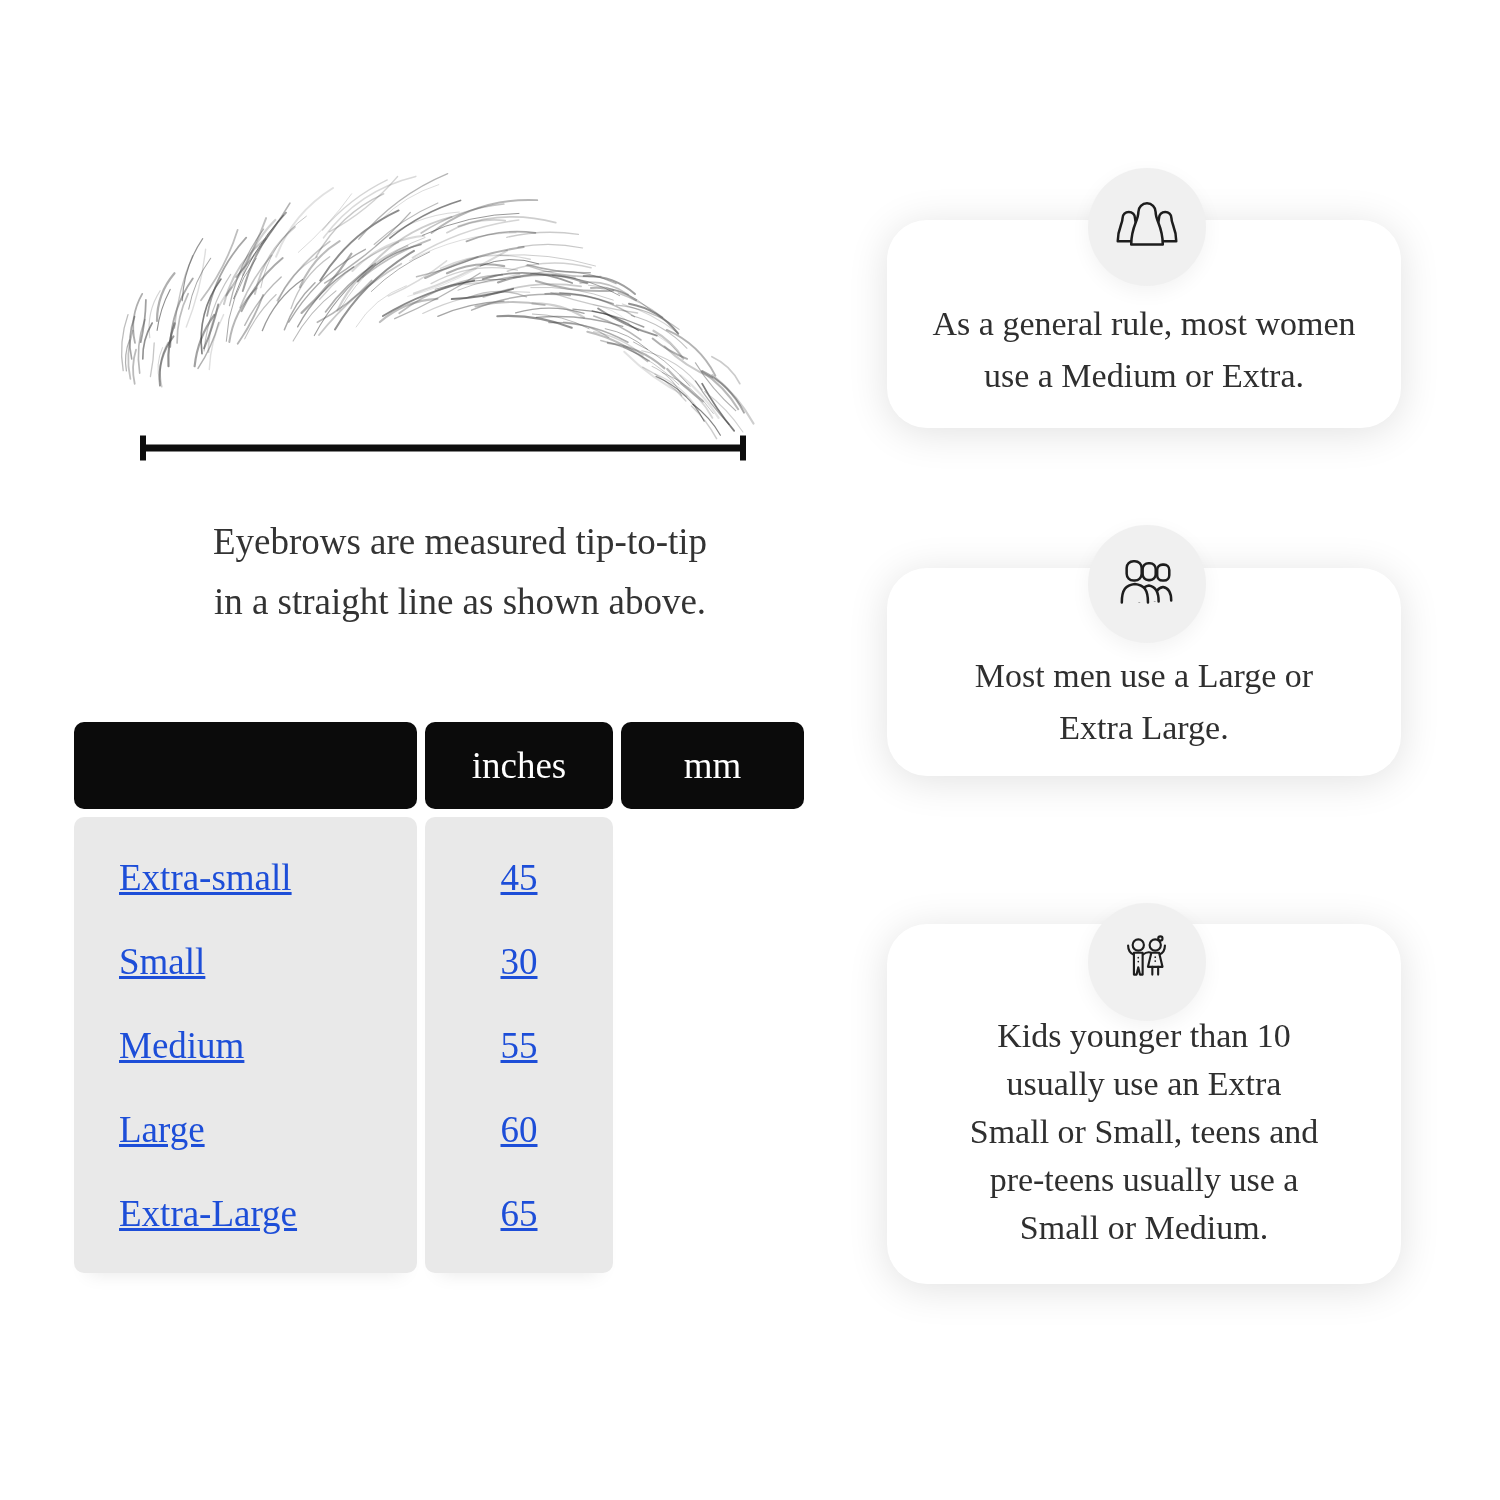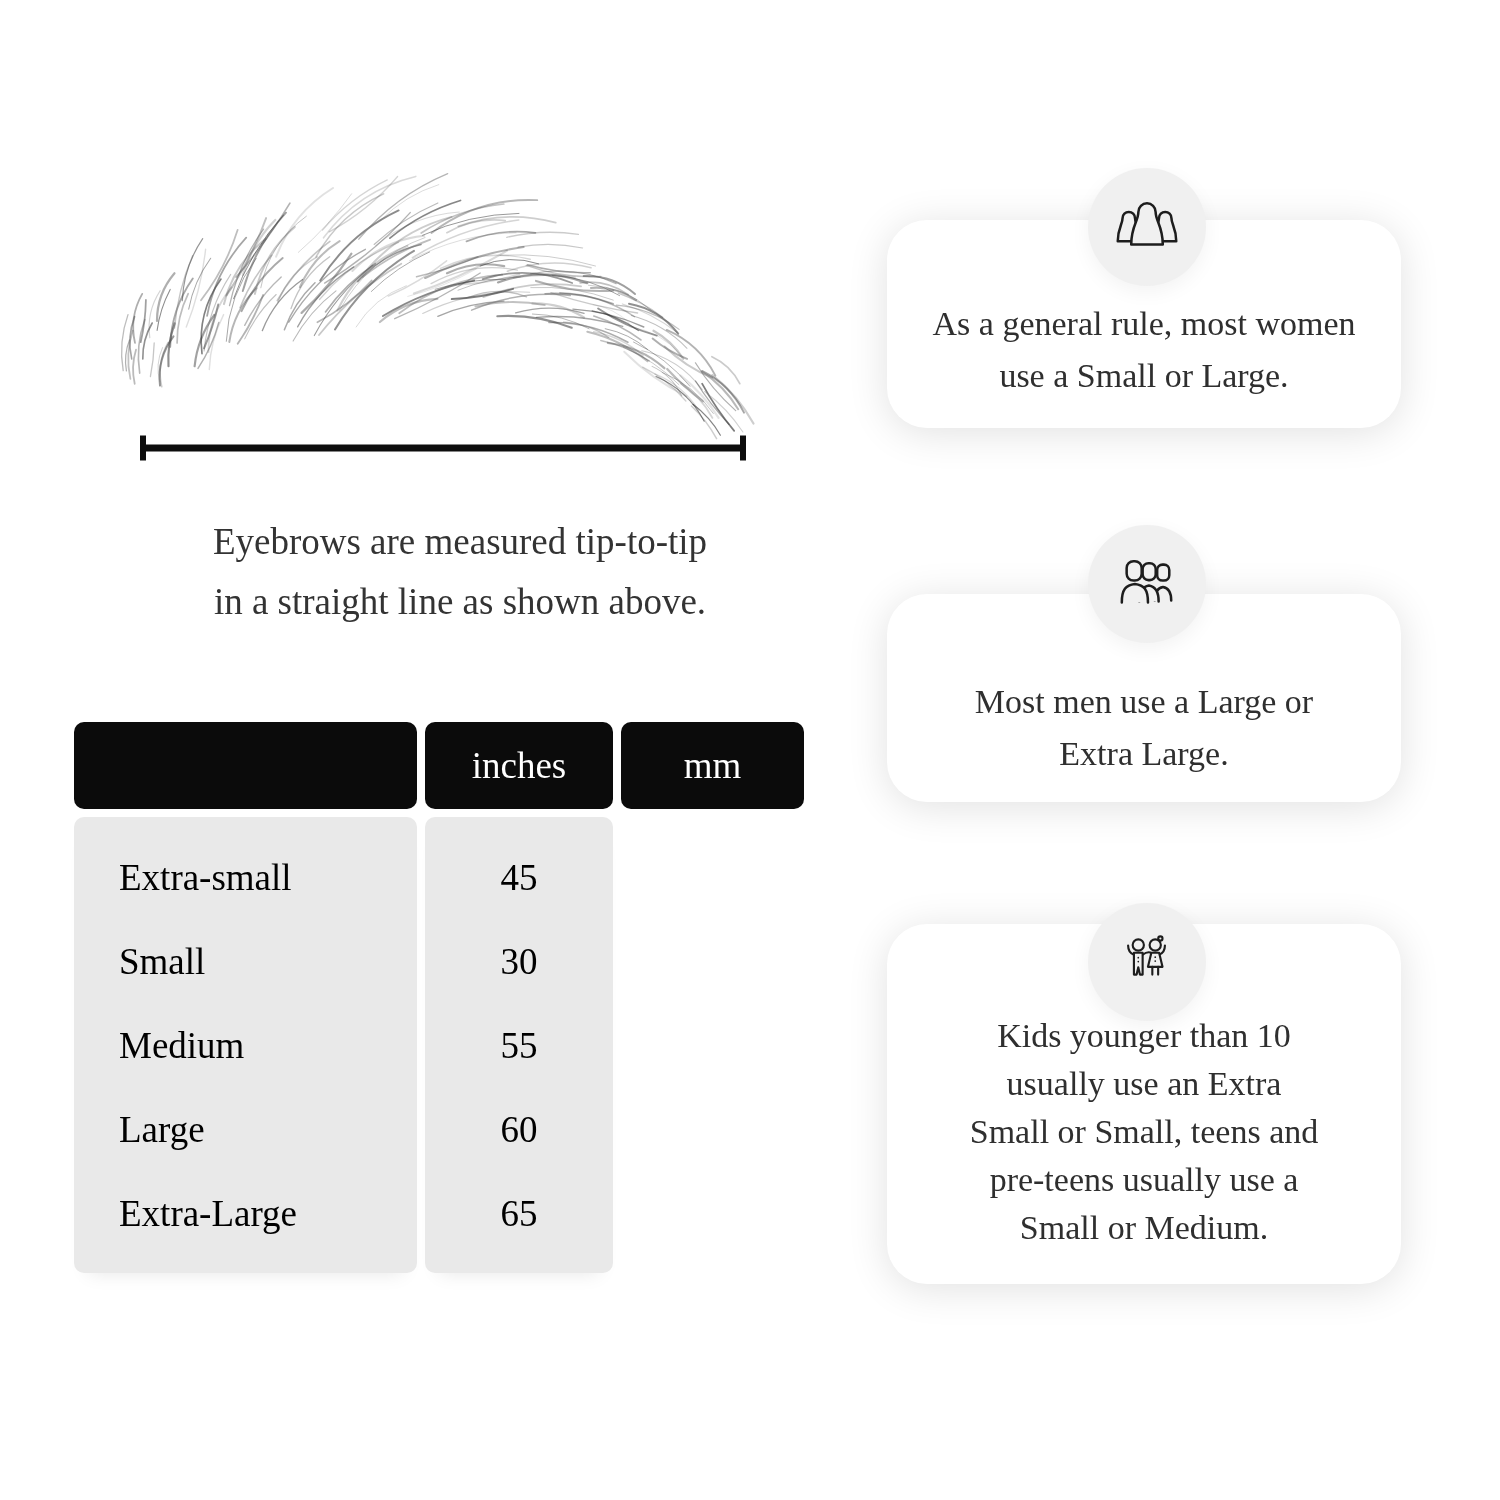--- a/index.html
+++ b/index.html
@@ -30,21 +30,21 @@
   .th{
     background:#0b0b0b;color:#ffffff;border-radius:10px;
     display:flex;align-items:center;justify-content:center;
     font-size:37px;
   }
   .tcol{
     background:#e9e9e9;border-radius:10px;
     display:flex;flex-direction:column;justify-content:center;
     box-shadow:0 14px 18px -14px rgba(0,0,0,0.10);
   }
-  .tcell{height:84px;display:flex;align-items:center;font-size:37px;color:#000000;}
+  .tcell{height:84px;display:flex;align-items:center;font-size:37px;color:#1d4ed8;text-decoration:underline;}
   .tcol.labels .tcell{padding-left:45px;justify-content:flex-start;}
   .tcol.nums .tcell{justify-content:center;}
 
   
   .card{
     position:absolute;left:887px;width:514px;
     background:#ffffff;border-radius:40px;
     box-shadow:0 5px 40px rgba(0,0,0,0.12);
     display:flex;flex-direction:column;align-items:center;justify-content:flex-end;
     box-sizing:border-box;
@@ -284,25 +284,25 @@
     <div class="tcell">30</div>
     <div class="tcell">55</div>
     <div class="tcell">60</div>
     <div class="tcell">65</div>
   </div>
 </div>
 
 <div class="card" id="card-1" style="top:220px;height:208px;padding-bottom:26px;">
   <div class="card-text">
     <span>As a general rule, most women</span>
-    <span>use a Small or Large.</span>
-  </div>
-</div>
-
-<div class="card" id="card-2" style="top:594px;height:208px;padding-bottom:22px;">
+    <span>use a Medium or Extra.</span>
+  </div>
+</div>
+
+<div class="card" id="card-2" style="top:568px;height:208px;padding-bottom:22px;">
   <div class="card-text">
     <span>Most men use a Large or</span>
     <span>Extra Large.</span>
   </div>
 </div>
 
 <div class="card" id="card-3" style="top:924px;height:360px;padding-bottom:32px;">
   <div class="card-text">
     <span>Kids younger than 10</span>
     <span>usually use an Extra</span>

